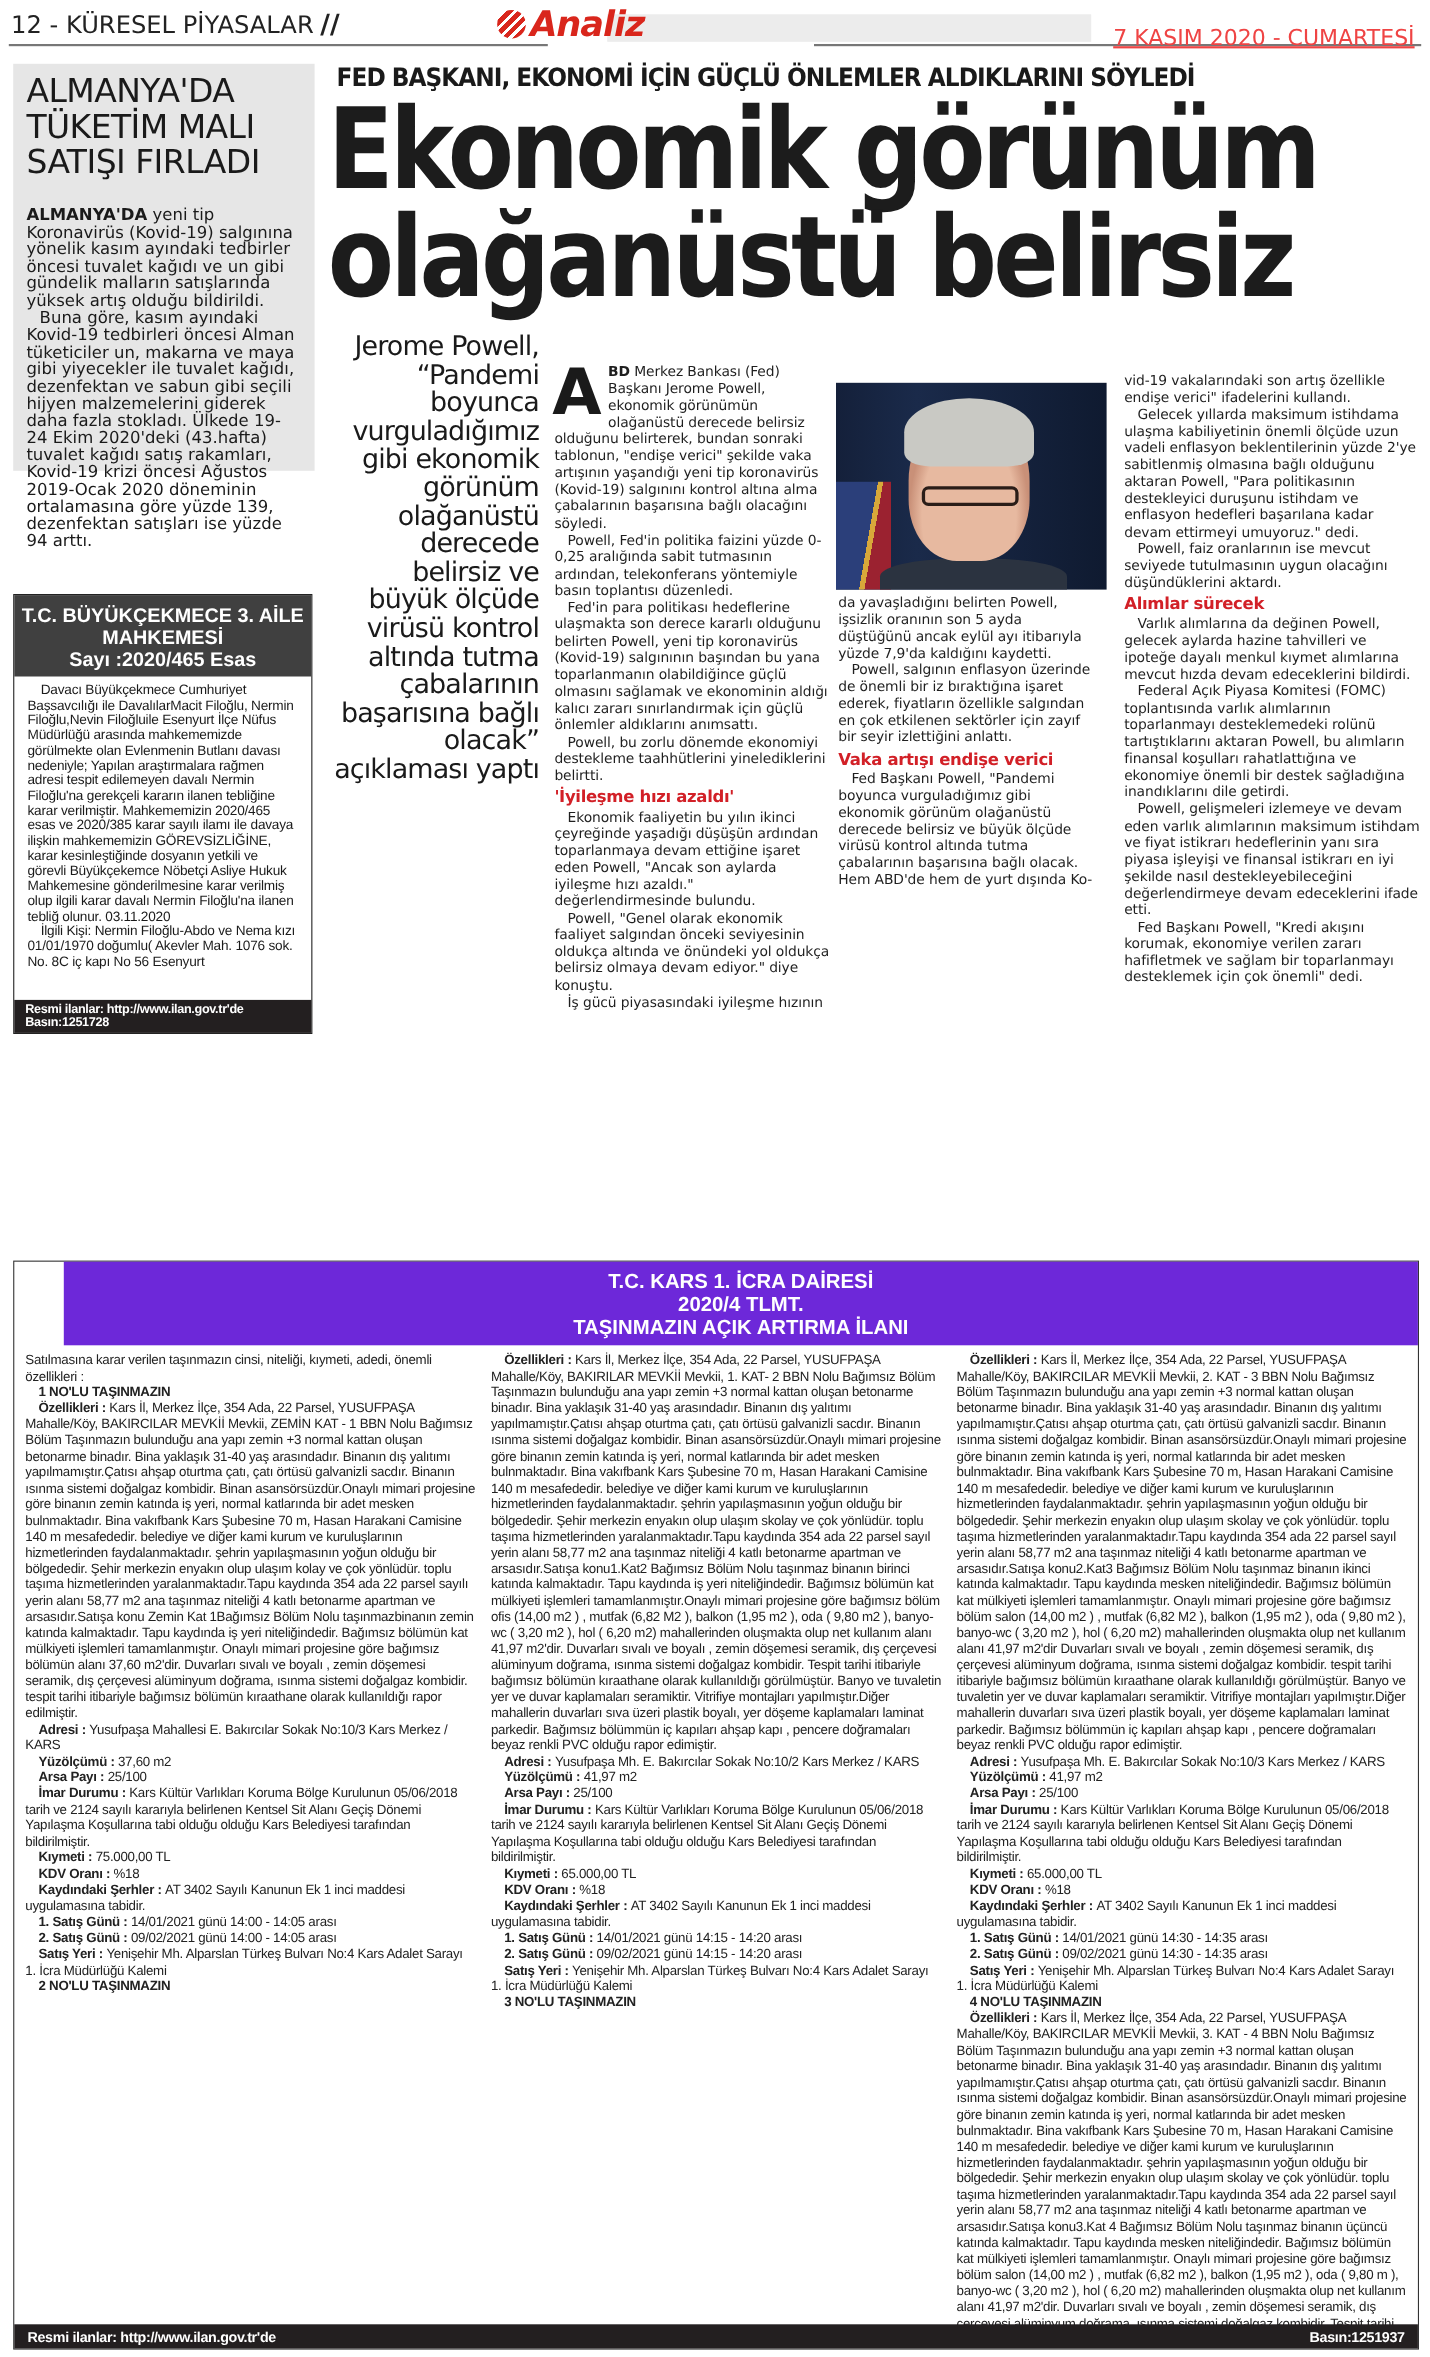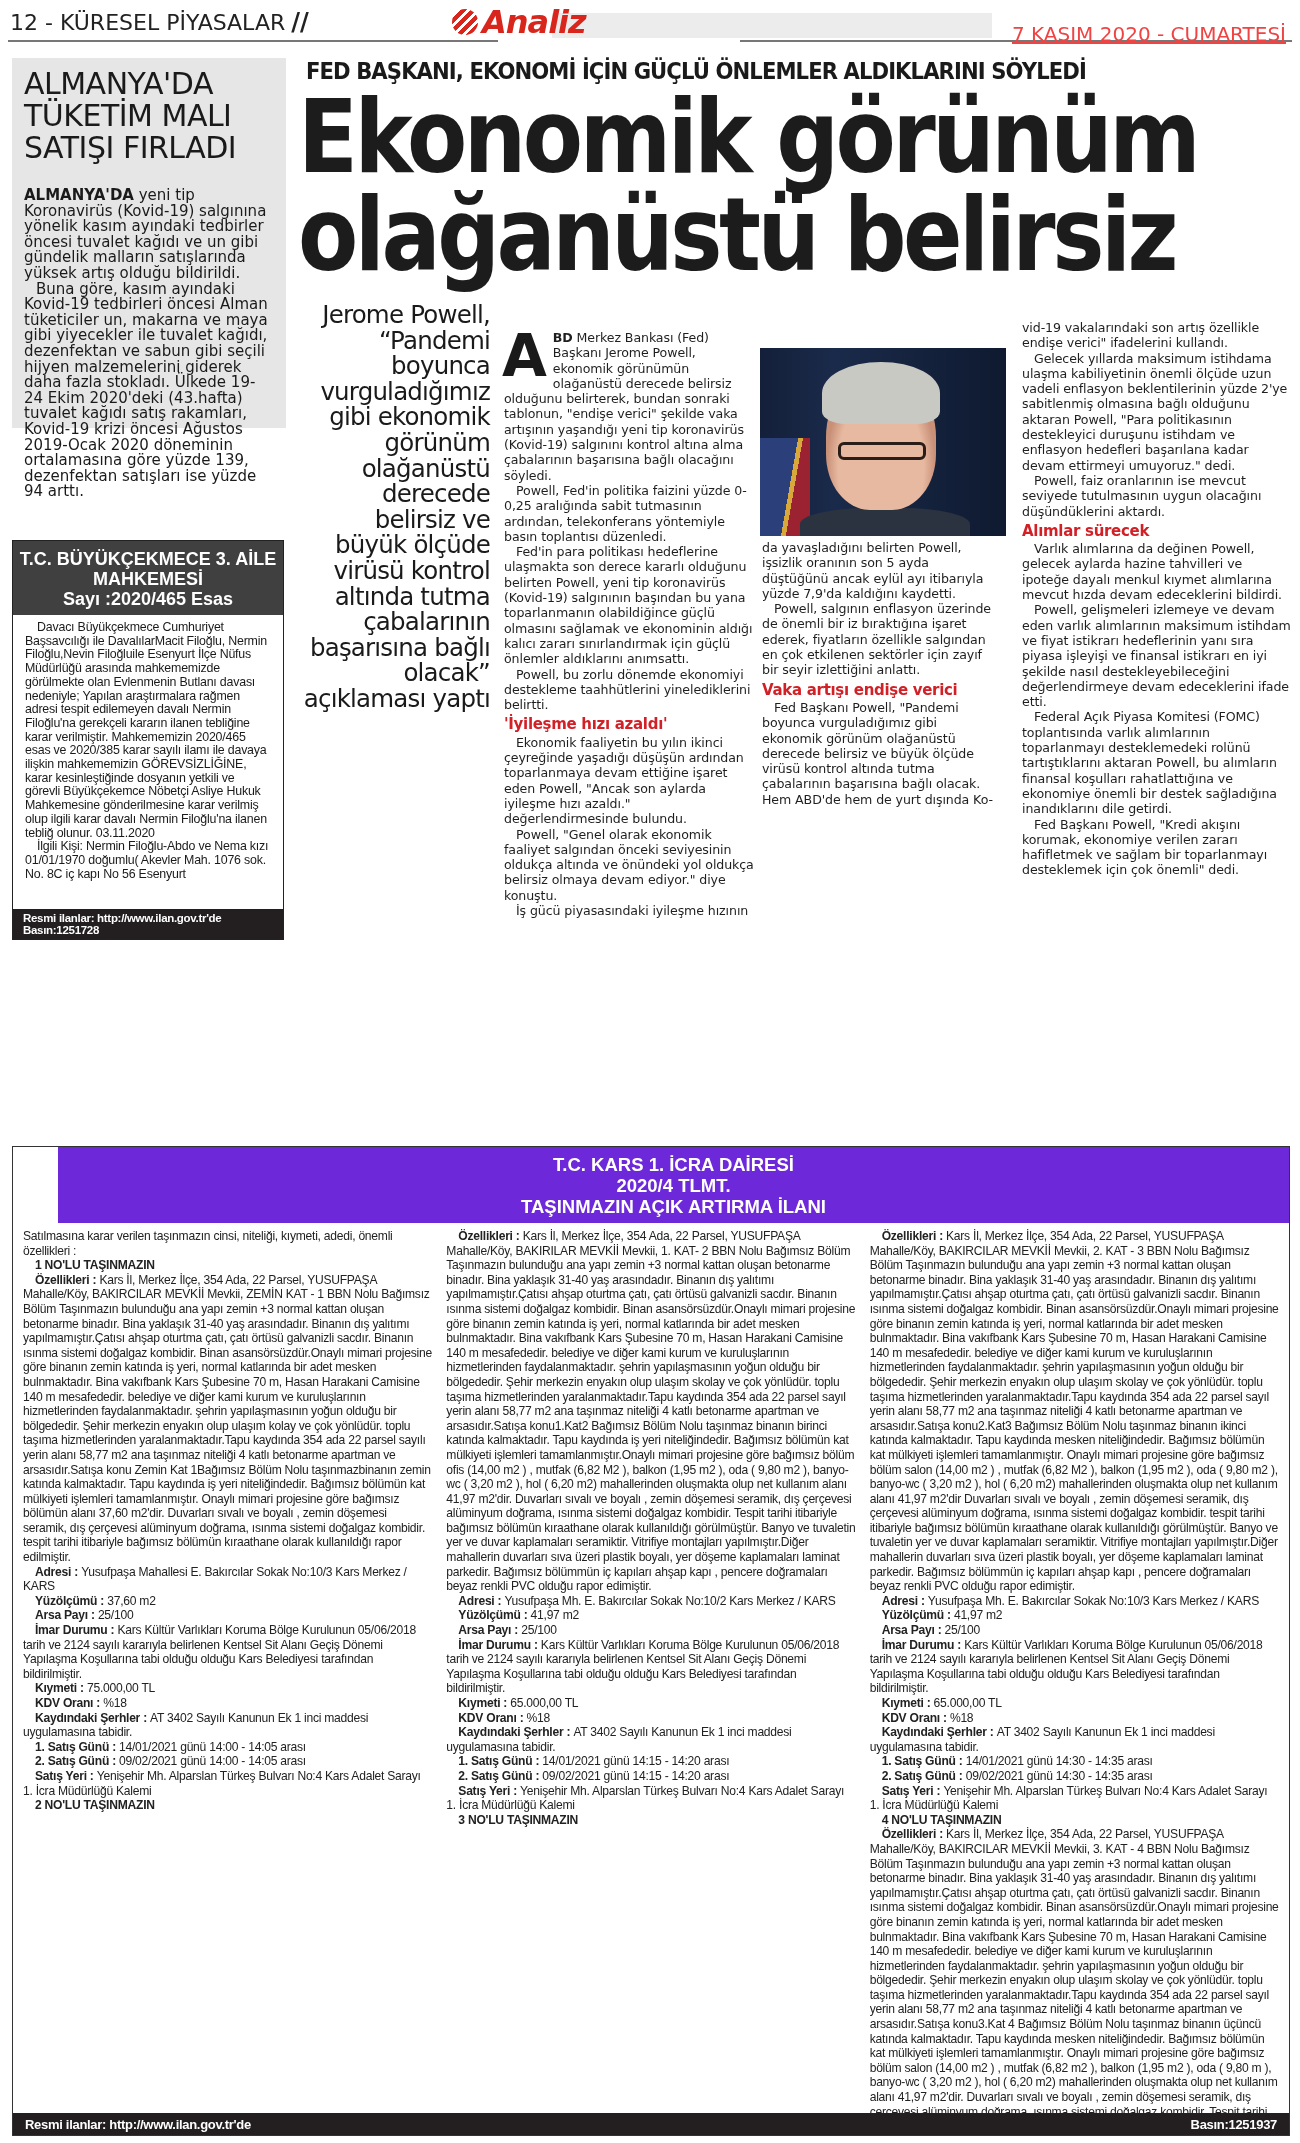--- a/index.html
+++ b/index.html
@@ -39,21 +39,21 @@
   .pull { left: 300px; top: 302px; width: 190px; font-family: "DejaVu Sans", sans-serif; font-size: 24.5px; line-height: 25.6px; text-align: right; color: #1a1a1a; letter-spacing: -0.8px; }
 
   
   .col { font-size: 12.6px; line-height: 15.3px; color: #1f1f1f; letter-spacing: -0.1px; }
   .col p { text-indent: 12px; }
   .col p.noind { text-indent: 0; }
   .col h4 { color: #d22027; font-size: 15px; font-weight: 700; margin: 5px 0 2px; letter-spacing: -0.3px; }
   .col1 { left: 504px; top: 330px; width: 250px; }
   .dropcap { float: left; font-size: 58px; line-height: 48px; font-weight: 700; margin: 2px 6px 0 -2px; color: #1a1a1a; }
   .col2 { left: 762px; top: 540px; width: 236px; }
-  .col3 { left: 1022px; top: 320px; width: 270px; }
+  .col3 { left: 1022px; top: 338px; width: 270px; }
   .photo { left: 760px; top: 348px; width: 246px; height: 188px; background: linear-gradient(90deg, #14203a 0%, #1a2a4a 30%, #0f1a30 100%); overflow: hidden; }
   .photo .flag { position: absolute; left: 0; top: 90px; width: 50px; height: 110px; background: linear-gradient(100deg, #2b3f7a 0 55%, #d8a83a 55% 62%, #9b2230 62%); }
   .photo .head { position: absolute; left: 66px; top: 22px; width: 110px; height: 140px; border-radius: 48% 48% 40% 40%; background: radial-gradient(ellipse at 50% 70%, #e7b9a0 0 55%, #c99078 70%); }
   .photo .hair { position: absolute; left: 62px; top: 14px; width: 118px; height: 62px; border-radius: 50% 50% 20% 20%; background: #c9c9c4; }
   .photo .glasses { position: absolute; left: 78px; top: 94px; width: 88px; height: 18px; border: 3px solid #2a1d18; border-radius: 6px; }
   .photo .suit { position: absolute; left: 40px; top: 160px; width: 170px; height: 40px; background: #2b3340; border-radius: 40% 40% 0 0; }
 
   
   .auction { left: 12px; top: 1146px; width: 1278px; height: 990px; border: 1.5px solid #333; }
   .auc-head { background: #6d28d9; color: #fff; text-align: center; font-family: "Liberation Sans", sans-serif; font-weight: 700; font-size: 18.5px; line-height: 21px; padding: 7px 0 6px; margin-left: 45px; }
@@ -133,22 +133,22 @@
   <h4>Vaka artışı endişe verici</h4>
   <p>Fed Başkanı Powell, "Pandemi boyunca vurguladığımız gibi ekonomik görünüm olağanüstü derecede belirsiz ve büyük ölçüde virüsü kontrol altında tutma çabalarının başarısına bağlı olacak. Hem ABD'de hem de yurt dışında Ko-</p>
 </div>
 
 <div class="abs col col3">
   <p class="noind">vid-19 vakalarındaki son artış özellikle endişe verici" ifadelerini kullandı.</p>
   <p>Gelecek yıllarda maksimum istihdama ulaşma kabiliyetinin önemli ölçüde uzun vadeli enflasyon beklentilerinin yüzde 2'ye sabitlenmiş olmasına bağlı olduğunu aktaran Powell, "Para politikasının destekleyici duruşunu istihdam ve enflasyon hedefleri başarılana kadar devam ettirmeyi umuyoruz." dedi.</p>
   <p>Powell, faiz oranlarının ise mevcut seviyede tutulmasının uygun olacağını düşündüklerini aktardı.</p>
   <h4>Alımlar sürecek</h4>
   <p>Varlık alımlarına da değinen Powell, gelecek aylarda hazine tahvilleri ve ipoteğe dayalı menkul kıymet alımlarına mevcut hızda devam edeceklerini bildirdi.</p>
+  <p>Federal Açık Piyasa Komitesi (FOMC) toplantısında varlık alımlarının toparlanmayı desteklemedeki rolünü tartıştıklarını aktaran Powell, bu alımların finansal koşulları rahatlattığına ve ekonomiye önemli bir destek sağladığına inandıklarını dile getirdi.</p>
   <p>Powell, gelişmeleri izlemeye ve devam eden varlık alımlarının maksimum istihdam ve fiyat istikrarı hedeflerinin yanı sıra piyasa işleyişi ve finansal istikrarı en iyi şekilde nasıl destekleyebileceğini değerlendirmeye devam edeceklerini ifade etti.</p>
-  <p>Federal Açık Piyasa Komitesi (FOMC) toplantısında varlık alımlarının toparlanmayı desteklemedeki rolünü tartıştıklarını aktaran Powell, bu alımların finansal koşulları rahatlattığına ve ekonomiye önemli bir destek sağladığına inandıklarını dile getirdi.</p>
   <p>Fed Başkanı Powell, "Kredi akışını korumak, ekonomiye verilen zararı hafifletmek ve sağlam bir toparlanmayı desteklemek için çok önemli" dedi.</p>
 </div>
 
 <div class="abs auction">
   <div class="auc-head">
     <div>T.C. KARS 1. İCRA DAİRESİ</div>
     <div>2020/4 TLMT.</div>
     <div>TAŞINMAZIN AÇIK ARTIRMA İLANI</div>
   </div>
   <div class="auc-cols" id="auc-cols">

